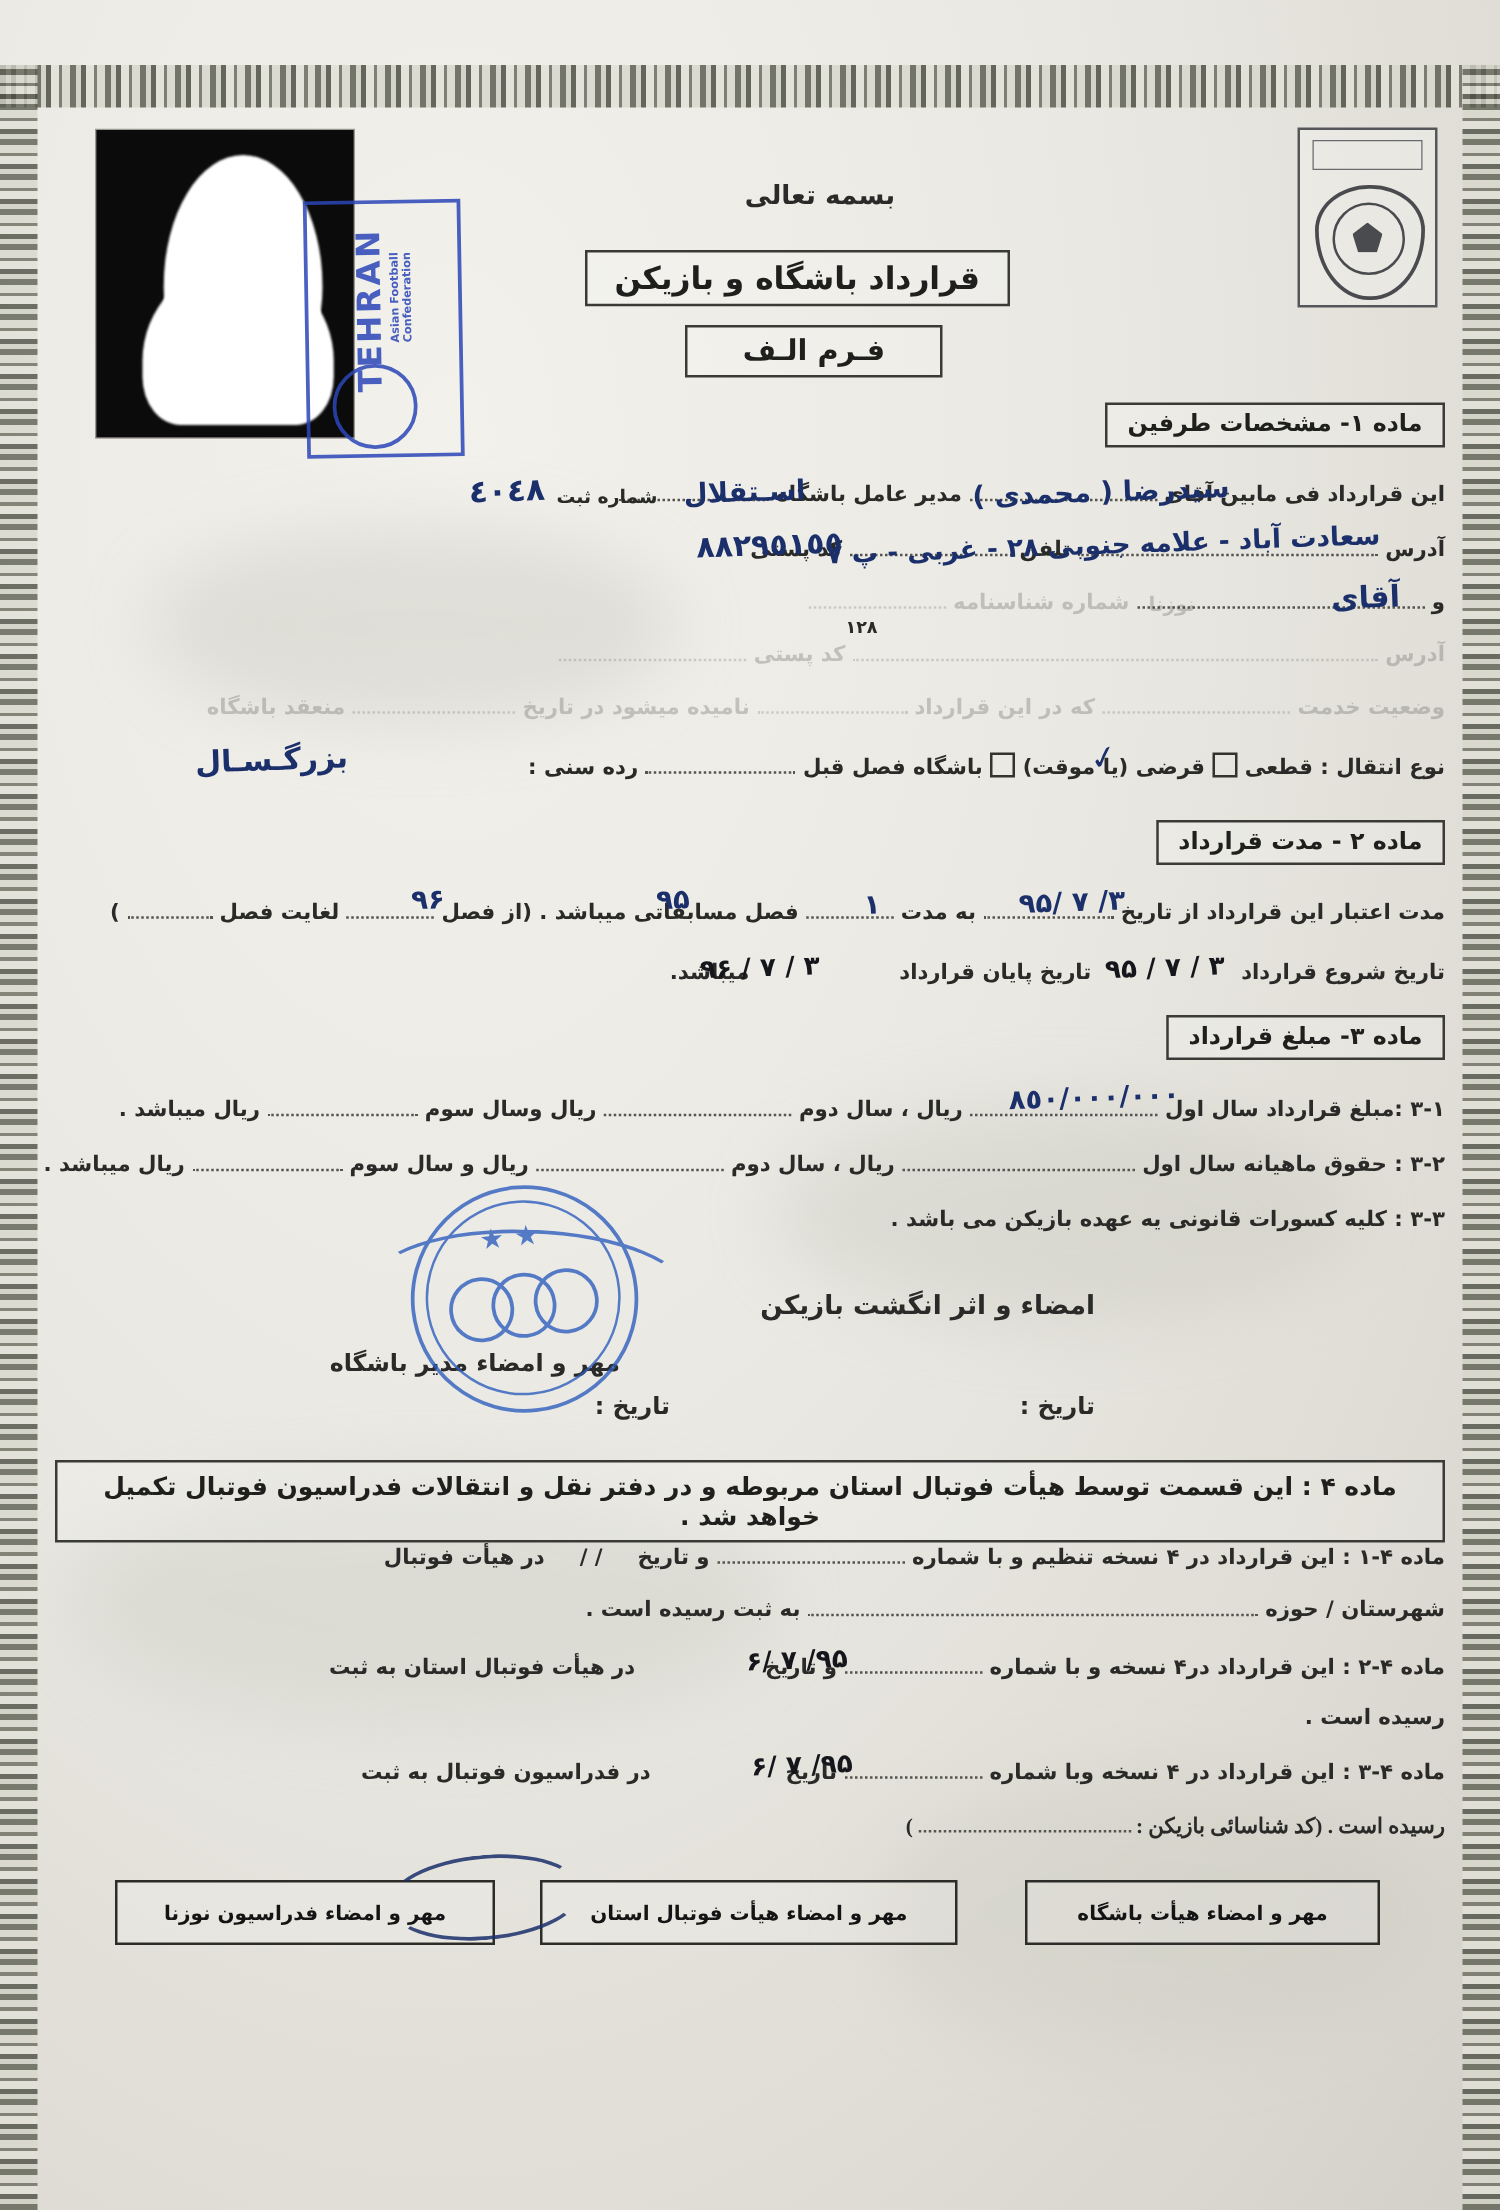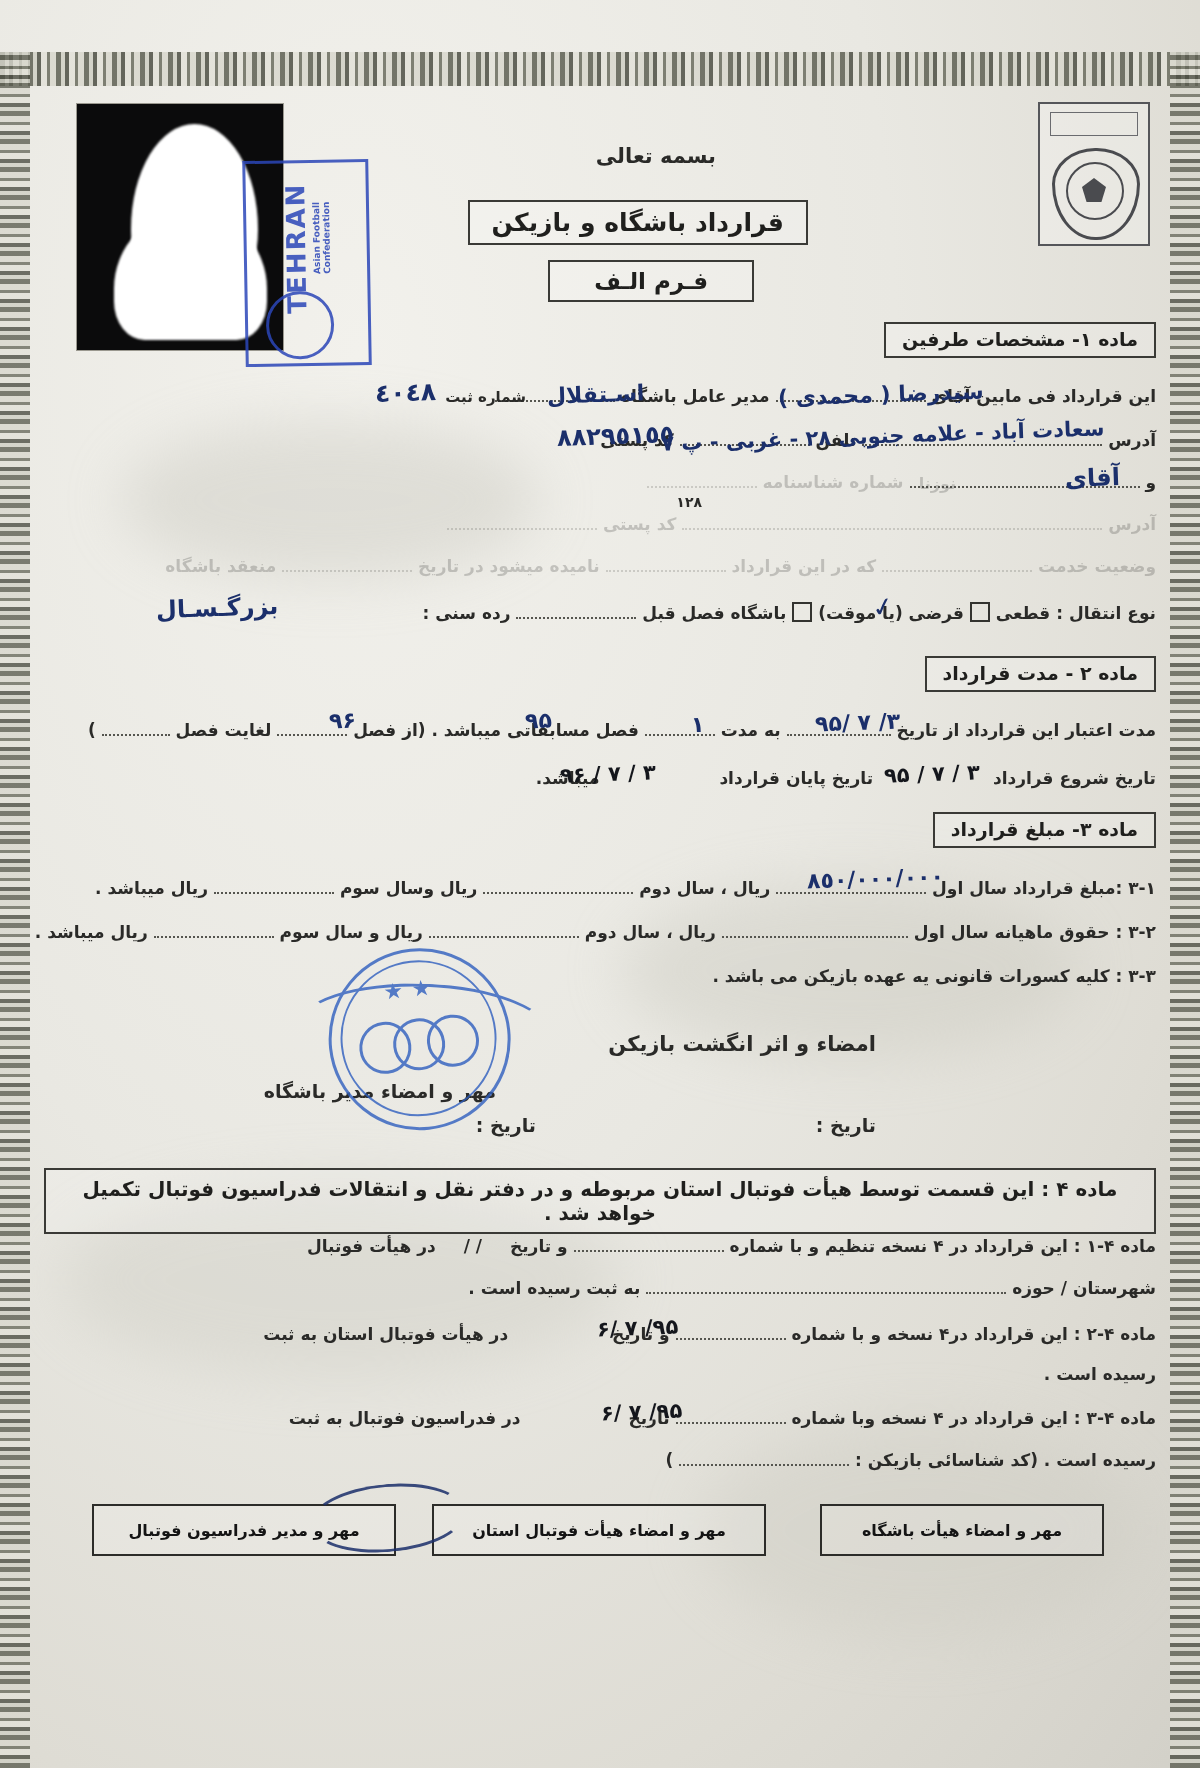--- a/index.html
+++ b/index.html
@@ -376,26 +376,26 @@
 
     <div class="pr" style="right:0px;top:1312px;font-size:17px;">
       <span>ماده ۴-۳ : این قرارداد در ۴ نسخه وبا شماره</span>
       <span class="dotline" style="width:110px;"></span>
       <span>تاریخ</span>
       <span style="display:inline-block;width:96px;"></span>
       <span>در فدراسیون فوتبال به ثبت</span>
     </div>
     <div class="hand dark" style="right:474px;top:1304px;font-size:21px;">۹۵/ ۷ /۶</div>
 
-    <div class="pr" style="right:0px;top:1354px;font-size:17px;">
+    <div class="pr" style="right:0px;top:1354px;font-size:17px;font-family:Liberation Serif, serif;">
       <span>رسیده است .  (کد شناسائی بازیکن :</span>
       <span class="dotline" style="width:170px;"></span>
       <span>)</span>
     </div>
 
     <div class="botbox" style="right:52px;top:1408px;width:280px;height:48px;">مهر و امضاء هیأت باشگاه</div>
     <div class="botbox" style="right:390px;top:1408px;width:330px;height:48px;">مهر و امضاء هیأت فوتبال استان</div>
-    <div class="botbox" style="right:760px;top:1408px;width:300px;height:48px;">مهر و مدیر فدراسیون فوتبال</div>
+    <div class="botbox" style="right:760px;top:1408px;width:300px;height:48px;">مهر و امضاء فدراسیون نوزنا</div>
 
     <div style="position:absolute;right:690px;top:1388px;width:150px;height:62px;border:3px solid #1b2f6b;border-radius:50%;border-color:#1b2f6b transparent #1b2f6b transparent;transform:rotate(-5deg);opacity:.85;"></div>
 
   </div>
 </div>
 
 </body></html>

